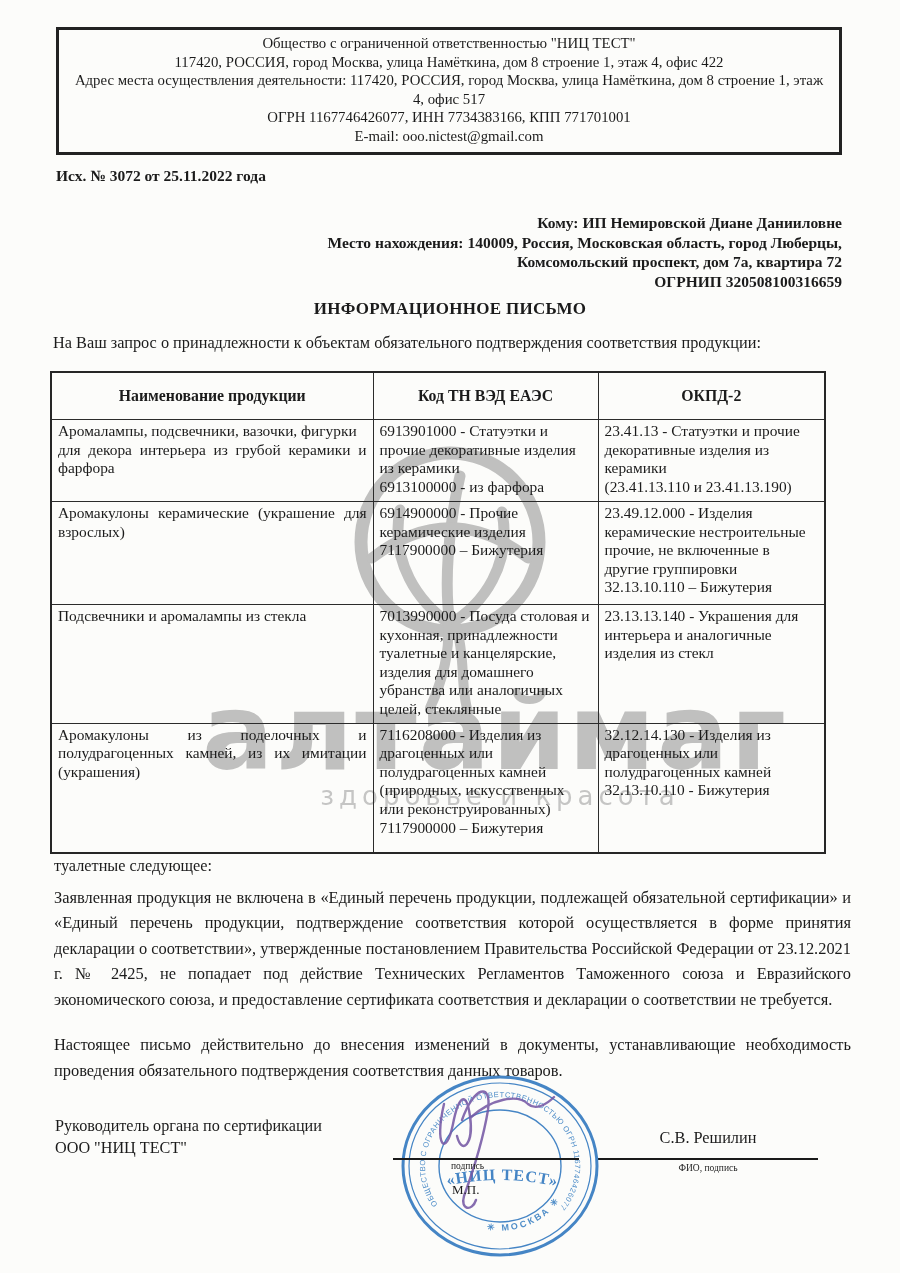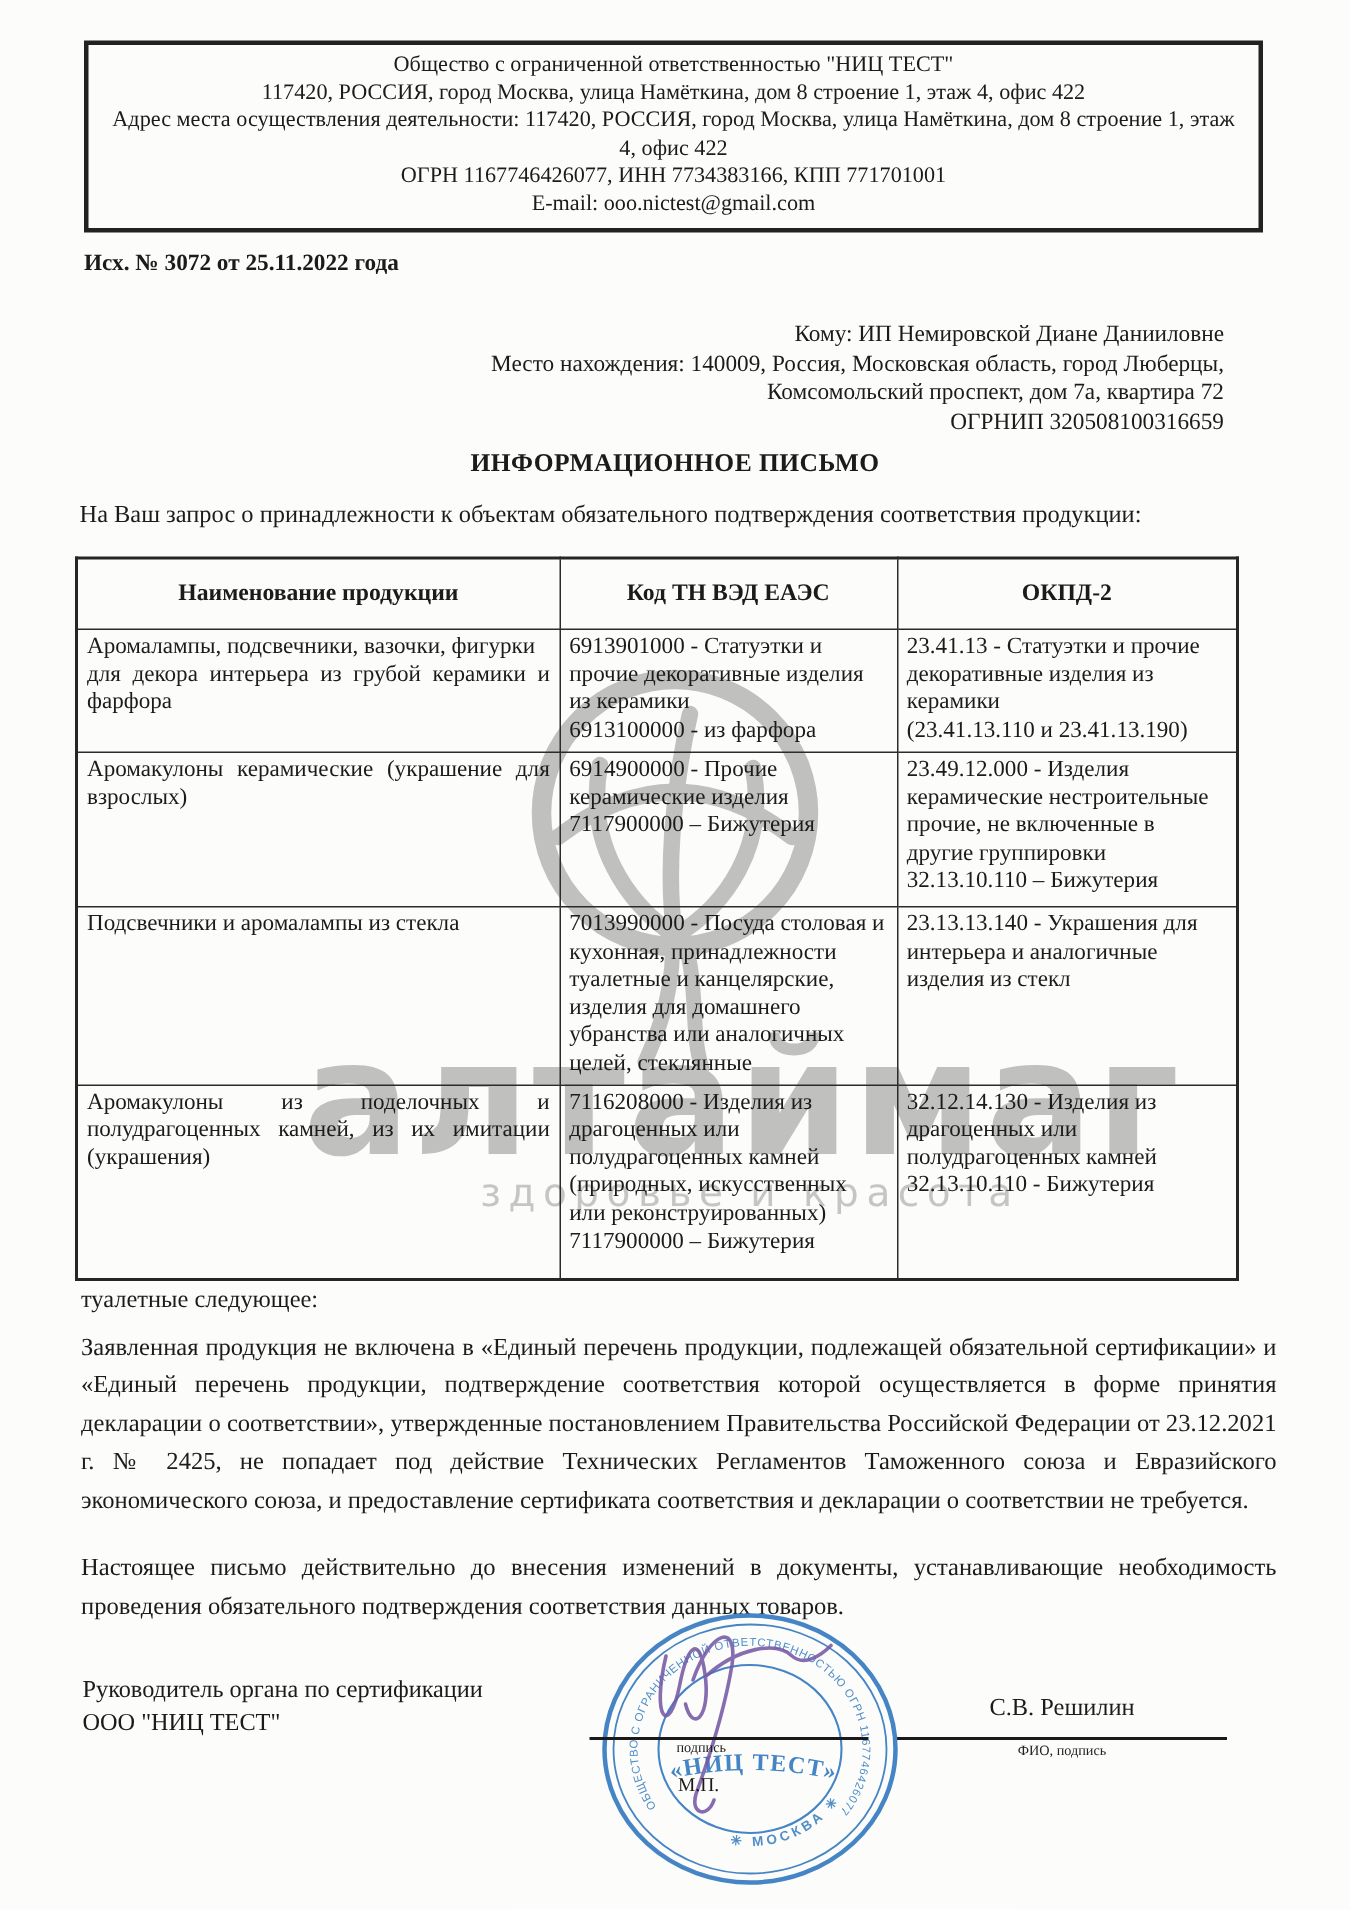--- a/index.html
+++ b/index.html
@@ -13,22 +13,22 @@
   
   .letterhead {
     top:27px; left:56px; width:786px; box-sizing:border-box;
     border:3px solid #222; text-align:center;
     font-size:14.8px; line-height:18.6px; padding:4px 10px 6px;
   }
 
   .ref { top:167px; left:56px; font-weight:bold; font-size:15.5px; }
 
   .recipient {
-    top:213px; right:84px; width:580px; text-align:right;
-    font-size:15.5px; line-height:19.5px;
+    top:213px; right:58px; width:580px; text-align:right;
+    font-size:15.5px; line-height:19.5px;font-weight:bold;
   }
 
   .doc-title {
     top:299px; left:0; width:100%; text-align:center;
     font-weight:bold; font-size:17px; letter-spacing:0.3px;
   }
 
   .intro { top:333px; left:53px; width:800px; font-size:16.3px; }
 
   
@@ -103,21 +103,21 @@
         <path d="M112,190 C122,222 116,252 124,276" stroke-width="10"></path>
       </g>
     </svg>
     <div class="wm-title">алтаймаг</div>
     <div class="wm-sub">здоровье и красота</div>
   </div>
 
   <div class="layer letterhead">
     <div>Общество с ограниченной ответственностью "НИЦ ТЕСТ"</div>
     <div>117420, РОССИЯ, город Москва, улица Намёткина, дом 8 строение 1, этаж 4, офис 422</div>
-    <div>Адрес места осуществления деятельности: 117420, РОССИЯ, город Москва, улица Намёткина, дом 8 строение 1, этаж 4, офис 422</div>
+    <div>Адрес места осуществления деятельности: 117420, РОССИЯ, город Москва, улица Намёткина, дом 8 строение 1, этаж 4, офис 517</div>
     <div>ОГРН 1167746426077, ИНН 7734383166, КПП 771701001</div>
     <div>E-mail: ooo.nictest@gmail.com</div>
   </div>
 
   <div class="layer ref">Исх. № 3072 от 25.11.2022 года</div>
 
   <div class="layer recipient">
     <div>Кому: ИП Немировской Диане Данииловне</div>
     <div>Место нахождения: 140009, Россия, Московская область, город Люберцы, Комсомольский проспект, дом 7а, квартира 72</div>
     <div>ОГРНИП 320508100316659</div>

